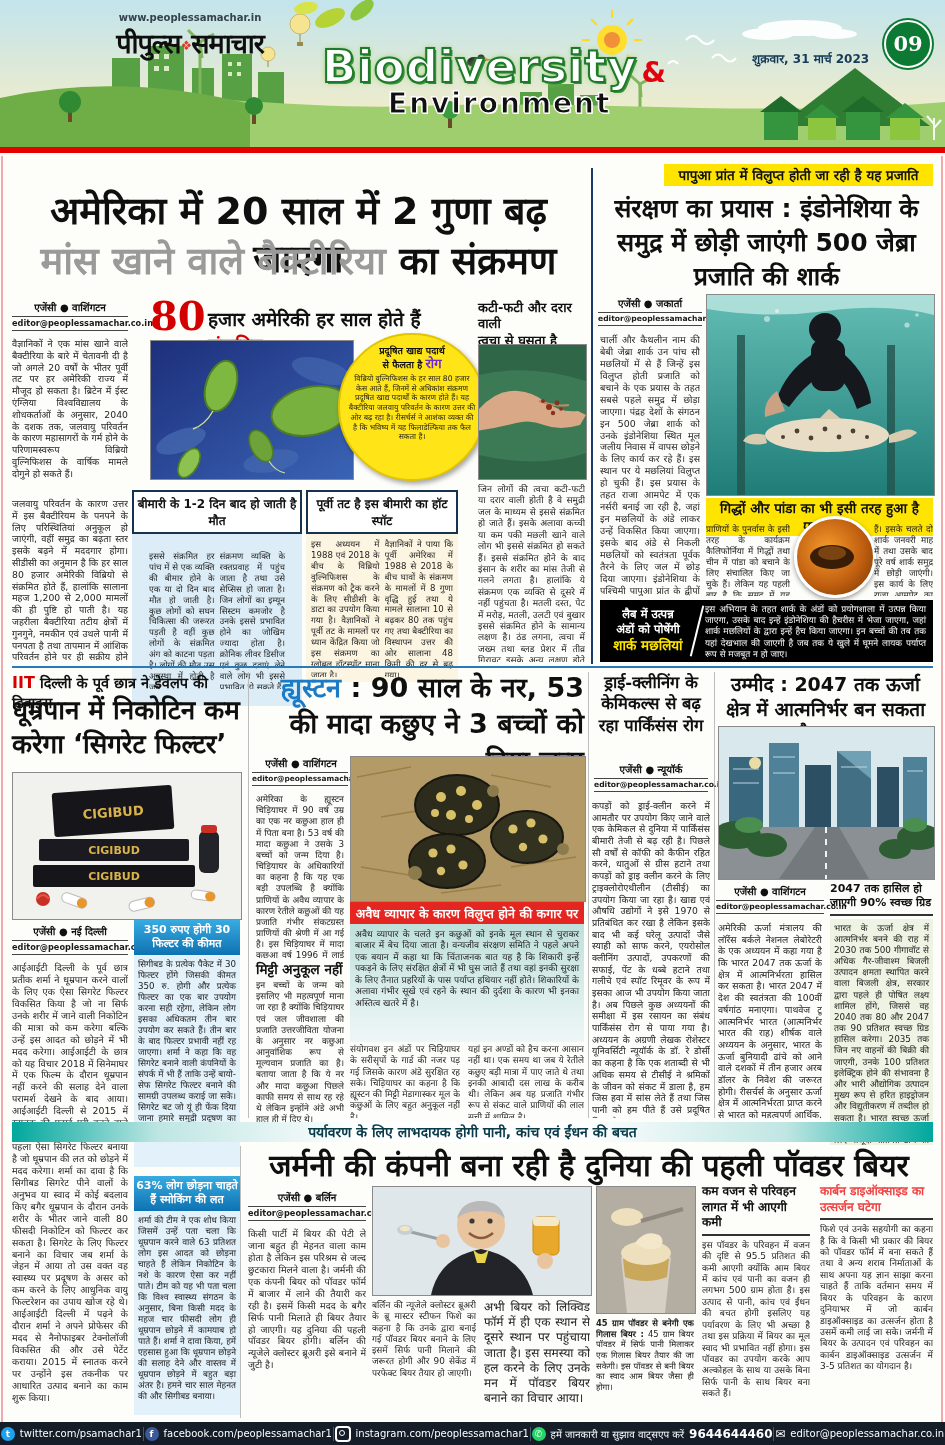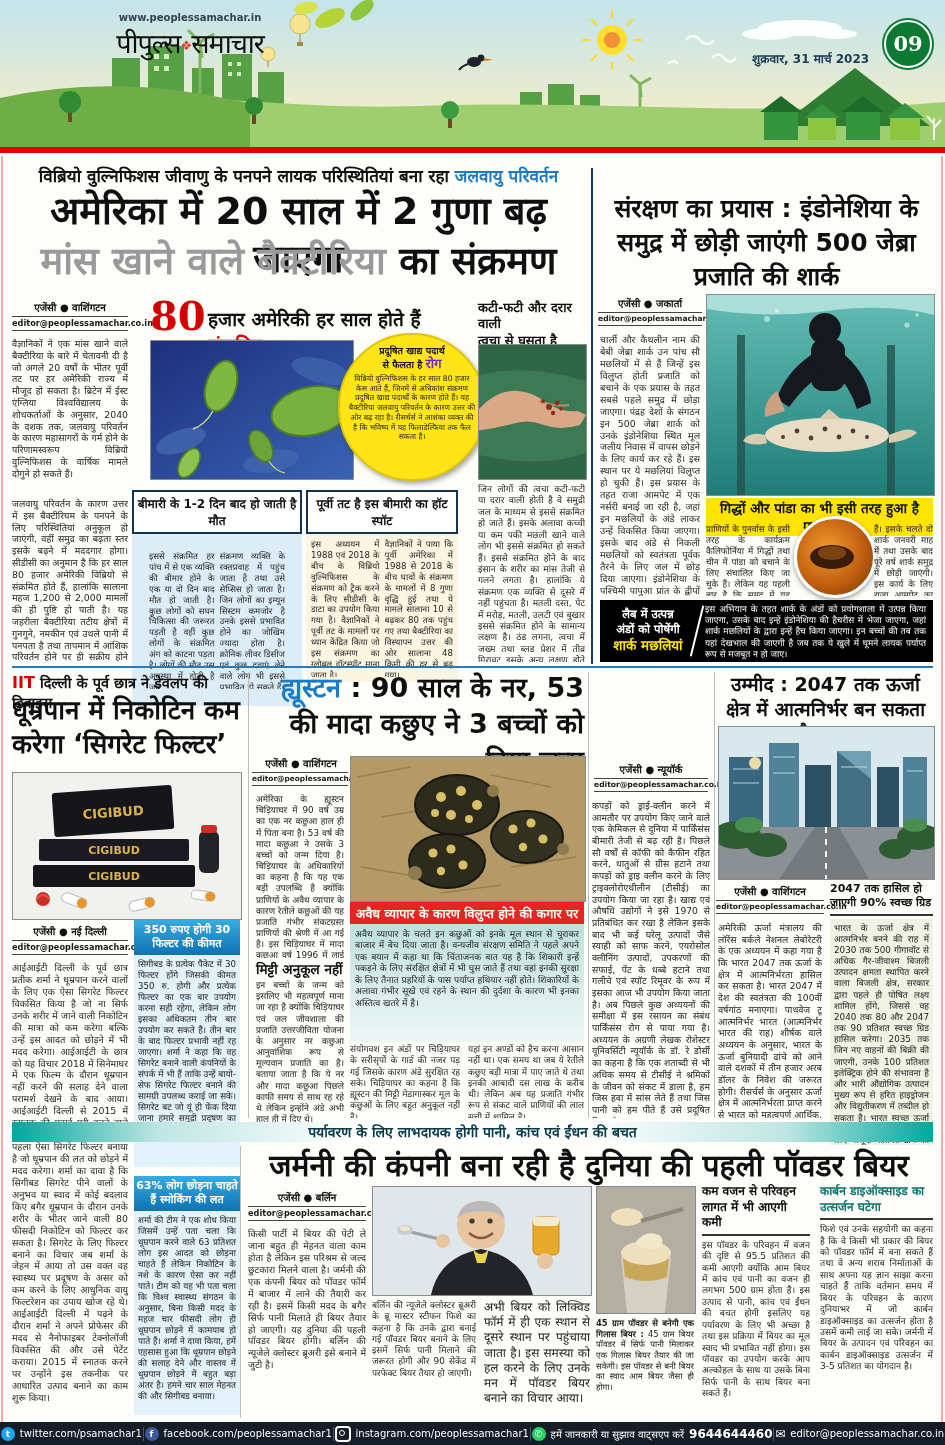--- a/index.html
+++ b/index.html
@@ -136,36 +136,37 @@
         <path d="M484,58 L493,60 L484,61 Z" fill="#e07820"></path>
           <path d="M468,64 q-6,2 -9,6" stroke="#20242a" stroke-width="2" fill="none"></path>
       </g>
       <g fill="#b5d334">
         <ellipse cx="330" cy="18" rx="16" ry="8" transform="rotate(-25 330 18)"></ellipse>
         <ellipse cx="362" cy="10" rx="14" ry="7" transform="rotate(-40 362 10)" fill="#8cc63f"></ellipse>
         <ellipse cx="306" cy="8" rx="12" ry="6" transform="rotate(-10 306 8)" fill="#d7e34a"></ellipse>
       </g>
     </svg>
     <div class="abs ctr" style="left:105px;top:12px;width:170px;font-size:10px;font-weight:bold;color:#34424e;">www.peoplessamachar.in</div>
-    <div class="abs ctr" style="left:85px;top:24px;width:210px;font-size:27px;font-weight:normal;color:#0e0e0e;letter-spacing:-1px;">
+    <div class="abs ctr" style="left:85px;top:24px;width:210px;font-size:27px;font-weight:bold;color:#0e0e0e;letter-spacing:-1px;">
       <span>पीपुल्स</span><span style="color:#e0392a;font-size:13px;vertical-align:middle;">❖</span><span>समाचार</span>
+    </div>
+    <div class="abs" style="left:322px;top:40px;width:330px;">
+      <span class="title-bio" style="font-size:45px;">Biodiversity</span><span style="font-size:28px;color:#e3000f;font-weight:bold;margin-left:4px;">&amp;</span>
+      <div class="title-env" style="font-size:28px;margin:-6px 0 0 66px;">Environment</div>
     </div>
     <div class="abs" style="left:752px;top:50px;width:130px;font-size:12px;font-weight:bold;color:#173a57;">शुक्रवार, 31 मार्च 2023</div>
     <div class="abs ctr" style="left:884px;top:20px;width:44px;height:44px;border-radius:50%;background:#0c7a33;border:2px solid #ffffff;box-shadow:0 0 0 2px #0c7a33;">
       <span style="font-family:'DejaVu Serif',serif;font-size:21px;font-weight:bold;color:#fff;line-height:44px;">09</span>
     </div>
   </div>
   <div class="abs" style="left:0;top:147px;width:945px;height:6px;background:#e60000;"></div>
 
   <div class="abs" style="left:1px;top:156px;width:2px;height:1266px;background:#f2a9ad;"></div>
   <div class="abs" style="left:941px;top:156px;width:2px;height:1266px;background:#f2a9ad;"></div>
 
-  <div class="abs ctr" style="left:12px;top:164px;width:573px;font-size:17px;font-weight:bold;color:#101010;">
-    <span>विब्रियो वुल्निफिशस जीवाणु के पनपने लायक परिस्थितियां बना रहा </span><span style="color:#1b7bc4;">जलवायु परिवर्तन</span>
-  </div>
   <div class="abs ctr" style="left:12px;top:188px;width:573px;font-size:38px;font-weight:bold;color:#0f0f0f;line-height:1.25;">अमेरिका में 20 साल में 2 गुणा बढ़ जाएगा</div>
   <div class="abs ctr" style="left:12px;top:238px;width:573px;font-size:38px;font-weight:bold;line-height:1.25;">
     <span style="color:#9a9a9a;">मांस खाने वाले बैक्टीरिया</span><span style="color:#0f0f0f;"> का संक्रमण</span>
   </div>
 
   <div class="abs ctr byl" style="left:12px;top:300px;width:116px;">एजेंसी ● वाशिंगटन</div>
   <div class="abs ctr eml" style="left:12px;top:316px;width:116px;">editor@peoplessamachar.co.in</div>
   <div class="abs bt" style="left:12px;top:338px;width:116px;height:158px;">वैज्ञानिकों ने एक मांस खाने वाले बैक्टीरिया के बारे में चेतावनी दी है जो अगले 20 वर्षों के भीतर पूर्वी तट पर हर अमेरिकी राज्य में मौजूद हो सकता है। ब्रिटेन में ईस्ट एंग्लिया विश्वविद्यालय के शोधकर्ताओं के अनुसार, 2040 के दशक तक, जलवायु परिवर्तन के कारण महासागरों के गर्म होने के परिणामस्वरूप विब्रियो वुल्निफिशस के वार्षिक मामले दोगुने हो सकते हैं।</div>
   <div class="abs bt" style="left:12px;top:498px;width:116px;height:164px;">जलवायु परिवर्तन के कारण उत्तर में इस बैक्टीरियम के पनपने के लिए परिस्थितियां अनुकूल हो जाएंगी, वहीं समुद्र का बढ़ता स्तर इसके बढ़ने में मददगार होगा। सीडीसी का अनुमान है कि हर साल 80 हजार अमेरिकी विब्रियो से संक्रमित होते हैं, हालांकि सालाना महज 1,200 से 2,000 मामलों की ही पुष्टि हो पाती है। यह जहरीला बैक्टीरिया तटीय क्षेत्रों में गुनगुने, नमकीन एवं उथले पानी में पनपता है तथा तापमान में आंशिक परिवर्तन होने पर ही सक्रीय होने लगता है।</div>
 
@@ -237,20 +238,21 @@
           <circle cx="64" cy="56" r="2"></circle>
           <circle cx="74" cy="68" r="2.2"></circle>
           <circle cx="82" cy="64" r="1.8"></circle>
         </g>
     </svg>
   </div>
   <div class="abs bt" style="left:478px;top:484px;width:107px;height:178px;font-size:9px;">जिन लोगों की त्वचा कटी-फटी या दरार वाली होती है वे समुद्री जल के माध्यम से इससे संक्रमित हो जाते हैं। इसके अलावा कच्ची या कम पकी मछली खाने वाले लोग भी इससे संक्रमित हो सकते हैं। इससे संक्रमित होने के बाद इंसान के शरीर का मांस तेजी से गलने लगता है। हालांकि ये संक्रमण एक व्यक्ति से दूसरे में नहीं पहुंचता है। मतली दस्त, पेट में मरोड़, मतली, उलटी एवं बुखार इससे संक्रमित होने के सामान्य लक्षण है। ठंड लगना, त्वचा में जख्म तथा ब्लड प्रेशर में तीव्र गिरावट इसके अन्य लक्षण होते है।</div>
 
   <div class="abs" style="left:591px;top:168px;width:2px;height:496px;background:#1a3a6b;"></div>
 
+  <div class="abs kick-y" style="left:664px;top:164px;width:269px;font-size:13.5px;padding:2px 0;">पापुआ प्रांत में विलुप्त होती जा रही है यह प्रजाति</div>
   <div class="abs ctr" style="left:600px;top:192px;width:333px;font-size:25px;font-weight:bold;color:#0f0f0f;line-height:1.35;">संरक्षण का प्रयास : इंडोनेशिया के समुद्र में छोड़ी जाएंगी 500 जेब्रा प्रजाति की शार्क</div>
   <div class="abs ctr byl" style="left:600px;top:296px;width:100px;">एजेंसी ● जकार्ता</div>
   <div class="abs ctr eml" style="left:598px;top:312px;width:104px;font-size:7.6px;">editor@peoplessamachar.co.in</div>
   <div class="abs bt" style="left:600px;top:334px;width:100px;height:262px;font-size:9.4px;">चार्ली और कैथलीन नाम की बेबी जेब्रा शार्क उन पांच सौ मछलियों में से हैं जिन्हें इस विलुप्त होती प्रजाति को बचाने के एक प्रयास के तहत सबसे पहले समुद्र में छोड़ा जाएगा। पंद्रह देशों के संगठन इन 500 जेब्रा शार्क को उनके इंडोनेशिया स्थित मूल जलीय निवास में वापस छोड़ने के लिए कार्य कर रहे हैं। इस स्थान पर ये मछलियां विलुप्त हो चुकी हैं। इस प्रयास के तहत राजा आमपेट में एक नर्सरी बनाई जा रही है, जहां इन मछलियों के अंडे लाकर उन्हें विकसित किया जाएगा। इसके बाद अंडे से निकली मछलियों को स्वतंत्रता पूर्वक तैरने के लिए जल में छोड़ दिया जाएगा। इंडोनेशिया के पश्चिमी पापुआ प्रांत के द्वीपों में जेब्रा शार्क लगभग विलुप्त हो चुकी हैं। वर्ष 2001 से 2021 के बीच यहां सिर्फ तीन जेब्रा शार्क देखी गई हैं।</div>
 
   <div class="abs imgf" style="left:706px;top:294px;width:227px;height:200px;">
     <svg width="227" height="200" viewBox="0 0 227 200">
       <defs>
           <linearGradient id="sea" x1="0" y1="0" x2="0" y2="1">
             <stop offset="0" stop-color="#63bdb4"></stop>
@@ -409,20 +411,21 @@
           <circle cx="212" cy="92" r="6" fill="#8c7b4c"></circle>
           <circle cx="142" cy="34" r="6" fill="#8c7b4c"></circle>
       </g>
     </svg>
   </div>
   <div class="abs ctr" style="left:350px;top:902px;width:234px;background:#e52620;color:#fff;font-weight:bold;font-size:12.5px;padding:3px 0;">अवैध व्यापार के कारण विलुप्त होने की कगार पर</div>
   <div class="abs bt" style="left:350px;top:924px;width:224px;height:108px;font-size:9px;padding:5px;background:linear-gradient(180deg,#bfe0dc,#eef7f6);">अवैध व्यापार के चलते इन कछुओं को इनके मूल स्थान से चुराकर बाजार में बेच दिया जाता है। वन्यजीव संरक्षण समिति ने पहले अपने एक बयान में कहा था कि चिंताजनक बात यह है कि शिकारी इन्हें पकड़ने के लिए संरक्षित क्षेत्रों में भी घुस जाते हैं तथा वहां इनकी सुरक्षा के लिए तैनात प्रहरियों के पास पर्याप्त हथियार नहीं होते। शिकारियों के अलावा गंभीर सूखे एवं रहने के स्थान की दुर्दशा के कारण भी इनका अस्तित्व खतरे में है।</div>
   <div class="abs bt" style="left:350px;top:1044px;width:110px;height:74px;font-size:8.9px;">संयोगवश इन अंडों पर चिड़ियाघर के सरीसृपों के गार्ड की नजर पड़ गई जिसके कारण अंडे सुरक्षित रह सके। चिड़ियाघर का कहना है कि ह्यूस्टन की मिट्टी मेडागास्कर मूल के कछुओं के लिए बहुत अनुकूल नहीं है।</div>
   <div class="abs bt" style="left:468px;top:1044px;width:116px;height:74px;font-size:8.9px;">यहां इन अण्डों को हैच करना आसान नहीं था। एक समय था जब ये रेतीले कछुए बड़ी मात्रा में पाए जाते थे तथा इनकी आबादी दस लाख के करीब थी। लेकिन अब यह प्रजाति गंभीर रूप से संकट वाले प्राणियों की लाल सूची में शामिल है।</div>
 
+  <div class="abs ctr" style="left:592px;top:672px;width:118px;font-size:16.5px;font-weight:bold;color:#0f0f0f;line-height:1.3;">ड्राई-क्लीनिंग के केमिकल्स से बढ़ रहा पार्किंसंस रोग</div>
   <div class="abs ctr byl" style="left:592px;top:762px;width:118px;">एजेंसी ● न्यूयॉर्क</div>
   <div class="abs ctr eml" style="left:594px;top:778px;width:114px;font-size:7.6px;">editor@peoplessamachar.co.in</div>
   <div class="abs bt" style="left:592px;top:800px;width:118px;height:318px;font-size:9.2px;">कपड़ों को ड्राई-क्लीन करने में आमतौर पर उपयोग किए जाने वाले एक केमिकल से दुनिया में पार्किंसंस बीमारी तेजी से बढ़ रही है। पिछले सौ वर्षों से कॉफी को कैफीन रहित करने, धातुओं से ग्रीस हटाने तथा कपड़ों को ड्राइ क्लीन करने के लिए ट्राइक्लोरोएथीलीन (टीसीई) का उपयोग किया जा रहा है। खाद्य एवं औषधि उद्योगों ने इसे 1970 से प्रतिबंधित कर रखा है लेकिन इसके बाद भी कई घरेलू उत्पादों जैसे स्याही को साफ करने, एयरोसोल क्लीनिंग उत्पादों, उपकरणों की सफाई, पेंट के धब्बे हटाने तथा गलीचे एवं स्पॉट रिमूवर के रूप में इसका आज भी उपयोग किया जाता है। अब पिछले कुछ अध्ययनों की समीक्षा में इस रसायन का संबंध पार्किंसंस रोग से पाया गया है। अध्ययन के अग्रणी लेखक रोशेस्टर यूनिवर्सिटी न्यूयॉर्क के डॉ. रे डोर्सी का कहना है कि एक शताब्दी से भी अधिक समय से टीसीई ने श्रमिकों के जीवन को संकट में डाला है, हम जिस हवा में सांस लेते हैं तथा जिस पानी को हम पीते हैं उसे प्रदूषित किया है।</div>
 
   <div class="abs ctr" style="left:718px;top:672px;width:215px;font-size:19px;font-weight:bold;color:#0f0f0f;line-height:1.3;">उम्मीद : 2047 तक ऊर्जा क्षेत्र में आत्मनिर्भर बन सकता है भारत</div>
   <div class="abs imgf" style="left:718px;top:726px;width:215px;height:152px;">
     <svg width="215" height="152" viewBox="0 0 215 152">
       <rect width="215" height="152" fill="#d9e8ec"></rect>
       <g>
         <rect x="10" y="30" width="34" height="70" fill="#39677d"></rect>
@@ -513,21 +516,21 @@
   </div>
   <div class="abs bt" style="left:596px;top:1318px;width:98px;height:100px;font-size:8.4px;">
     <span style="font-weight:bold;">45 ग्राम पॉवडर से बनेगी एक गिलास बियर :</span><span> 45 ग्राम बियर पॉवडर में सिर्फ पानी मिलाकर एक गिलास बियर तैयार की जा सकेगी। इस पॉवडर से बनी बियर का स्वाद आम बियर जैसा ही होगा।</span>
   </div>
 
   <div class="abs" style="left:702px;top:1184px;width:108px;">
     <div style="font-size:12px;font-weight:bold;color:#111;line-height:1.3;border-bottom:2px solid #333;padding-bottom:3px;">कम वजन से परिवहन लागत में भी आएगी कमी</div>
     <div class="bt" style="font-size:9px;margin-top:4px;height:182px;">इस पॉवडर के परिवहन में वजन की दृष्टि से 95.5 प्रतिशत की कमी आएगी क्योंकि आम बियर में कांच एवं पानी का वजन ही लगभग 500 ग्राम होता है। इस उत्पाद से पानी, कांच एवं ईंधन की बचत होगी इसलिए यह पर्यावरण के लिए भी अच्छा है तथा इस प्रक्रिया में बियर का मूल स्वाद भी प्रभावित नहीं होगा। इस पॉवडर का उपयोग करके आप अल्कोहल के साथ या उसके बिना सिर्फ पानी के साथ बियर बना सकते हैं।</div>
   </div>
   <div class="abs" style="left:820px;top:1184px;width:113px;">
-    <div style="font-size:12px;font-weight:bold;color:#0f766e;line-height:1.3;border-bottom:2px solid #333;padding-bottom:3px;">कार्बन डाइऑक्साइड का उत्सर्जन घटेगा</div>
+    <div style="font-size:12px;font-weight:bold;color:#ef4444;line-height:1.3;border-bottom:2px solid #333;padding-bottom:3px;">कार्बन डाइऑक्साइड का उत्सर्जन घटेगा</div>
     <div class="bt" style="font-size:9px;margin-top:4px;height:182px;">फिशे एवं उनके सहयोगी का कहना है कि वे किसी भी प्रकार की बियर को पॉवडर फॉर्म में बना सकते हैं तथा वे अन्य शराब निर्माताओं के साथ अपना यह ज्ञान साझा करना चाहते हैं ताकि वर्तमान समय में बियर के परिवहन के कारण दुनियाभर में जो कार्बन डाइऑक्साइड का उत्सर्जन होता है उसमें कमी लाई जा सके। जर्मनी में बियर के उत्पादन एवं परिवहन का कार्बन डाइऑक्साइड उत्सर्जन में 3-5 प्रतिशत का योगदान है।</div>
   </div>
 
   <div class="abs footbar" style="left:0;top:1422px;width:945px;height:23px;">
     <div class="fitem">
       <span class="ic" style="background:#1da1f2;">t</span>
       <span>twitter.com/psamachar1</span>
     </div>
     <div class="fsep"></div>
     <div class="fitem">

